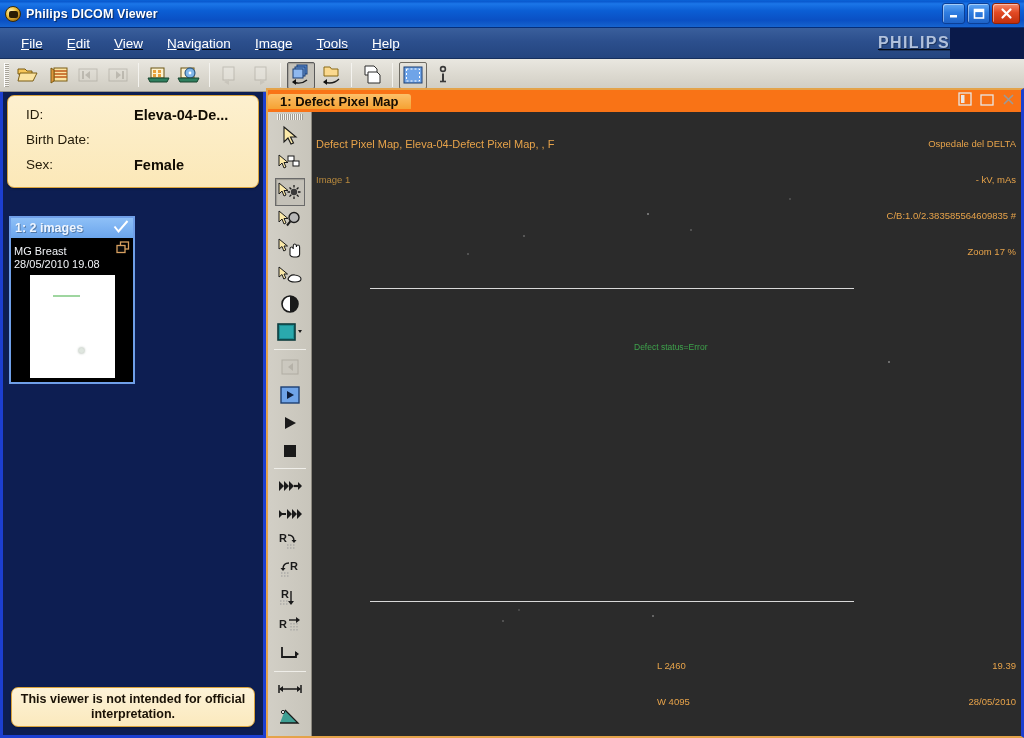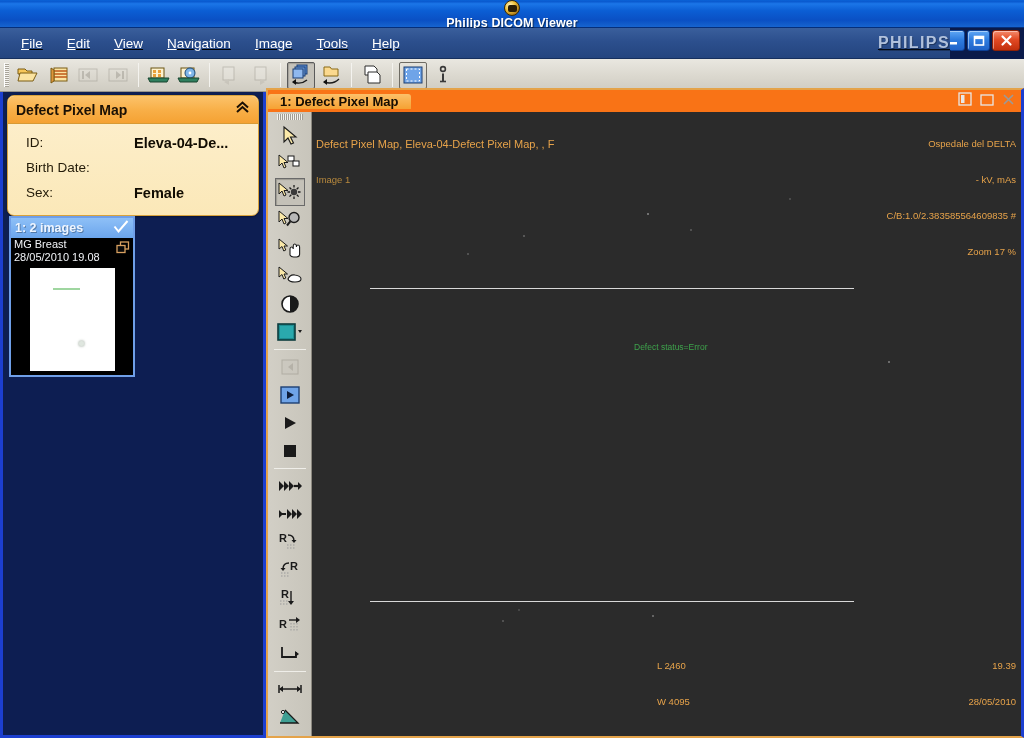--- a/index.html
+++ b/index.html
@@ -10,21 +10,20 @@
     -webkit-font-smoothing:none;
   }
   #app { position:relative; width:1024px; height:738px; }
 
   
   .titlebar{
     position:absolute; left:0; top:0; width:1024px; height:28px;
     background:linear-gradient(to bottom,#0a62d6 0%,#0a5ad0 6%,#1b76e8 14%,#0b5ed4 40%,#0a50c4 75%,#1764cf 100%);
     display:flex; align-items:center;
     border-bottom:1px solid #062f7a;
-    flex-direction:column;
   }
   .tb-icon{
     width:16px;height:16px;margin-left:5px;margin-right:5px;border-radius:50%;
     background:radial-gradient(circle at 35% 32%, #fff4c0 0%, #f0c23a 40%, #a8791a 75%, #4a3208 100%);
     border:1px solid #3a2a06; position:relative; flex:0 0 auto;
   }
   .tb-icon:after{
     content:""; position:absolute; left:3px; top:4px; width:9px; height:7px;
     background:#2a1d04; border-radius:2px;
   }
@@ -116,21 +115,21 @@
     border:2px solid #6f9fe8;
     background:#000;
   }
   .series-head{
     height:20px; display:flex; align-items:center; padding:0 4px;
     background:linear-gradient(to bottom,#8ec0f7 0%,#6ba5ec 100%);
     color:#eef5ff; font-size:12.5px; font-weight:bold;
     text-shadow:1px 1px 0 rgba(0,0,0,.3);
   }
   .series-check{ margin-left:auto; }
-  .series-meta{ padding:0 3px 2px 3px; position:relative; }
+  .series-meta{ padding:7px 3px 2px 3px; position:relative; }
   .sm-line{ color:#f2f4f8; font-size:11px; line-height:13px; font-family:"Liberation Sans",sans-serif;}
   .sm-icon{ position:absolute; right:3px; top:2px; }
   .thumb-wrap{ padding:2px 3px 4px 3px; display:flex; justify-content:center;}
   .thumb{
     width:85px; height:103px; background:#ffffff; position:relative;
   }
   .thumb .t-line{ position:absolute; left:28%; top:19%; width:32%; height:2px; background:#9fd6a0; }
   .thumb .t-dot{ position:absolute; left:58%; top:71%; width:5px;height:5px;border-radius:50%;
      background:#dfe6df; box-shadow:0 0 2px 1px rgba(180,190,180,.7);}
 
@@ -338,29 +337,20 @@
         <circle cx="8" cy="5" r="2.4" fill="none" stroke="#3a3a3a" stroke-width="1.6"></circle>
         <path d="M8 9.5 v8" stroke="#3a3a3a" stroke-width="2"></path>
         <path d="M5 17.5 h6" stroke="#3a3a3a" stroke-width="1.6"></path>
       </svg>
     </div>
   </div>
 
   <div class="sidebar">
 
     <div class="patient-card">
-      <div class="pc-header">
-        <div class="pc-title">Defect Pixel Map</div>
-        <div class="pc-chev">
-          <svg width="15" height="15" viewBox="0 0 15 15">
-            <path d="M2 7.5 L7.5 2.5 L13 7.5" fill="none" stroke="#1a1005" stroke-width="2"></path>
-            <path d="M2 12 L7.5 7 L13 12" fill="none" stroke="#1a1005" stroke-width="2"></path>
-          </svg>
-        </div>
-      </div>
       <div class="pc-body">
         <div class="pc-row">
           <div class="pc-label">ID:</div>
           <div class="pc-value">Eleva-04-De...</div>
         </div>
         <div class="pc-row">
           <div class="pc-label">Birth Date:</div>
           <div class="pc-value"></div>
         </div>
         <div class="pc-row">
@@ -392,20 +382,21 @@
         </div>
         <div class="thumb-wrap">
           <div class="thumb">
             <div class="t-line"></div>
             <div class="t-dot"></div>
           </div>
         </div>
       </div>
     </div>
 
+    <div class="disclaimer">This viewer is not intended for official interpretation.</div>
   </div>
 
   <div class="viewer">
 
     <div class="viewer-tabbar">
       <div class="viewer-tab">1: Defect Pixel Map</div>
       <div class="vt-ctrls">
         <span>
           <svg width="14" height="14" viewBox="0 0 14 14">
             <rect x="1" y="1" width="12" height="12" fill="none" stroke="#e8e8e8" stroke-width="1.3"></rect>

